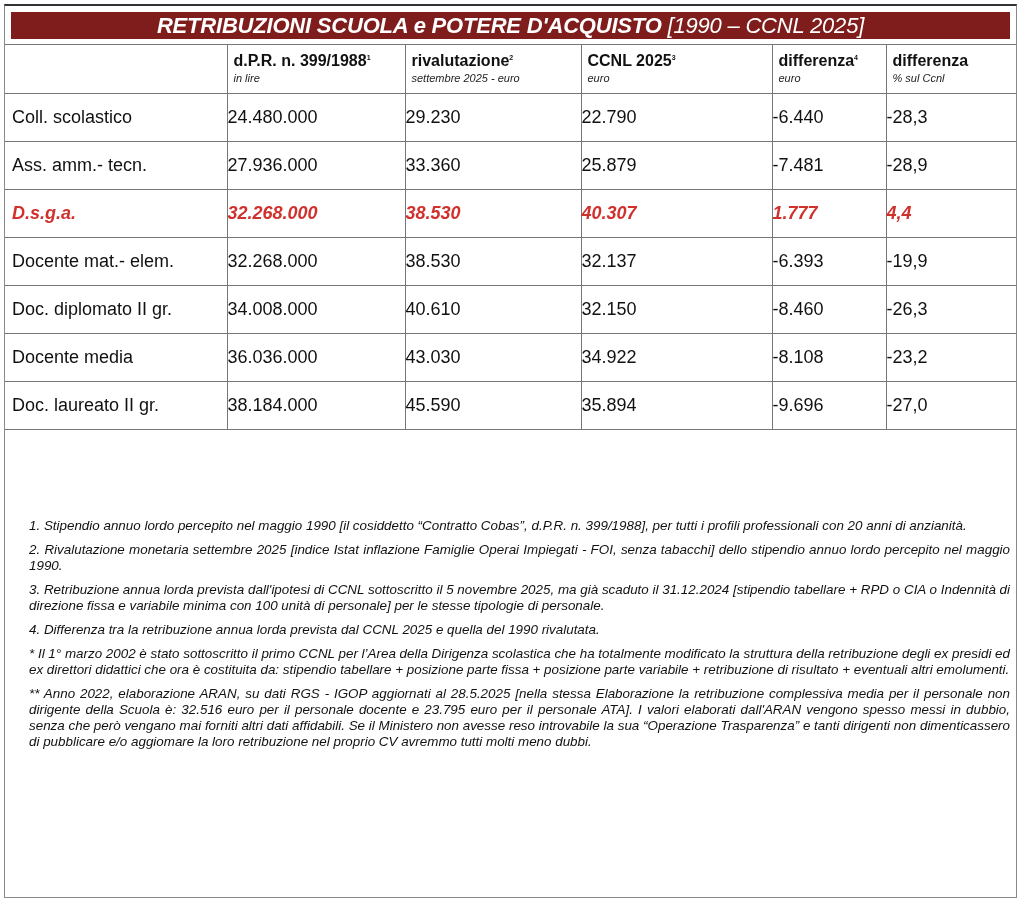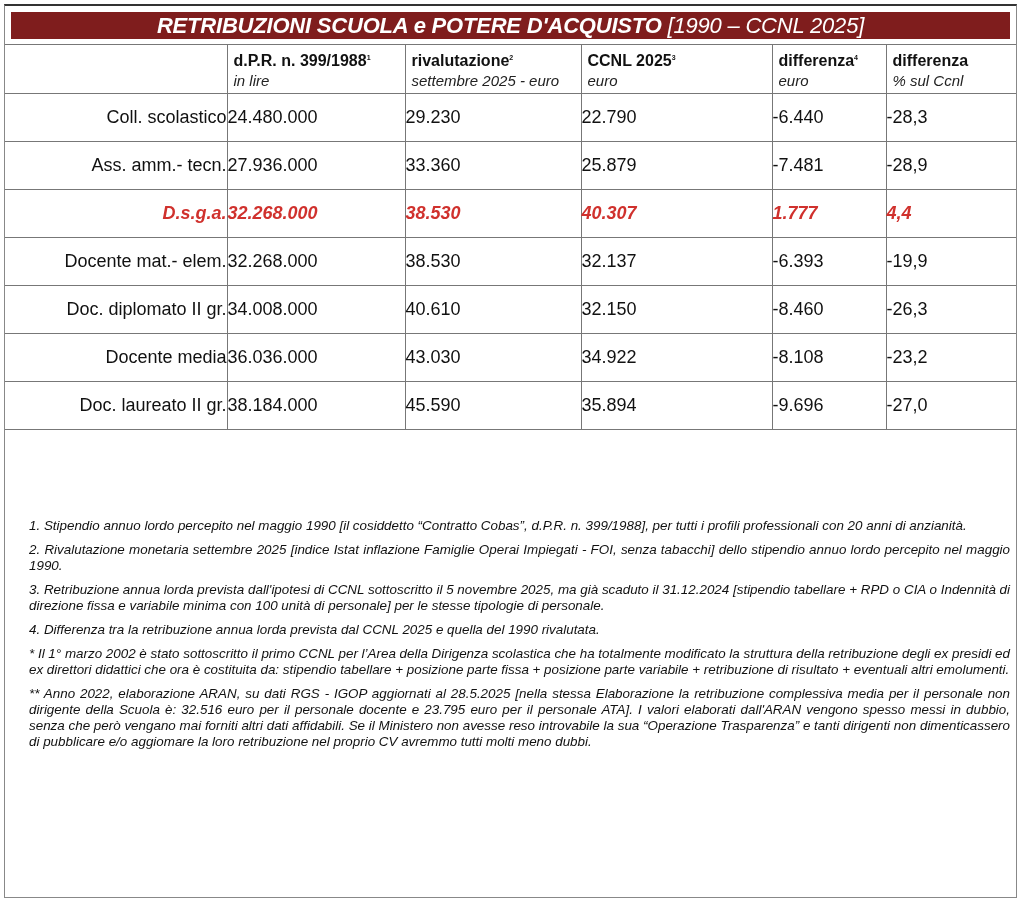--- a/index.html
+++ b/index.html
@@ -12,23 +12,23 @@
                font-size: 22px; line-height: 27px; text-align: center; letter-spacing: -0.2px; }
   .title-bar .normal { font-weight: normal; }
   table.data { position: absolute; left: 0; top: 38px; width: 1011px; border-collapse: collapse;
                table-layout: fixed; }
   table.data td, table.data th { border: 1px solid #777; padding: 0; }
   table.data tr > *:first-child { border-left: none; }
   table.data tr > *:last-child { border-right: none; }
   th { text-align: left; vertical-align: top; padding: 7px 0 0 6px !important; height: 49px; box-sizing: border-box; }
   th .h-main { display: block; font-size: 16px; font-weight: bold; color: #111; }
   th .h-main sup { font-size: 7px; vertical-align: 6px; font-weight: bold; }
-  th .h-sub { display: block; font-size: 15px; font-style: italic; font-weight: normal; color: #222; margin-top: 2px; }
+  th .h-sub { display: block; font-size: 11px; font-style: italic; font-weight: normal; color: #222; margin-top: 2px; }
   td { height: 48px; font-size: 18px; box-sizing: border-box; }
-  td.label { padding-left: 7px !important; text-align: right; }
+  td.label { padding-left: 7px !important; text-align: left; }
   td.num { text-align: left; margin-left: 32px; }
   tr.hl td { color: #d0312d; font-weight: bold; font-style: italic; }
   .notes { position: absolute; left: 8px; top: 512px; width: 997px; font-size: 13.4px;
            font-style: italic; line-height: 16px; color: #111; }
   .notes p { margin: 0 0 8px 16px; text-align: justify; }
   .signature { position: absolute; right: 12px; top: 893px; color: #7f1d1d; font-weight: bold;
                font-style: italic; font-size: 18px; margin-top: 44px; }
 </style>
 </head>
 <body>

